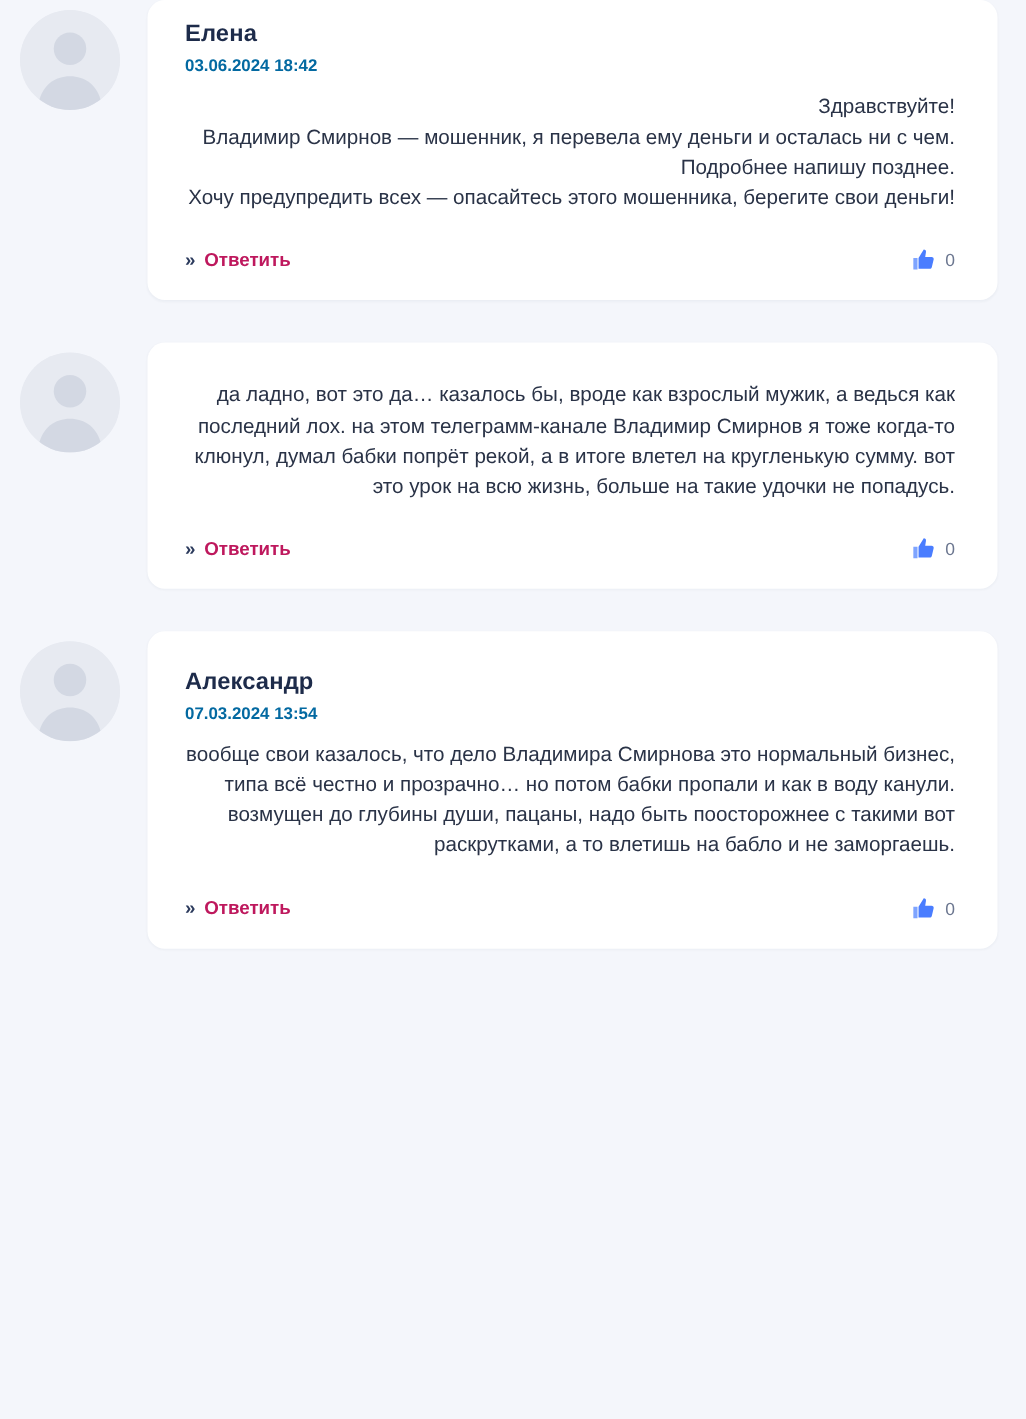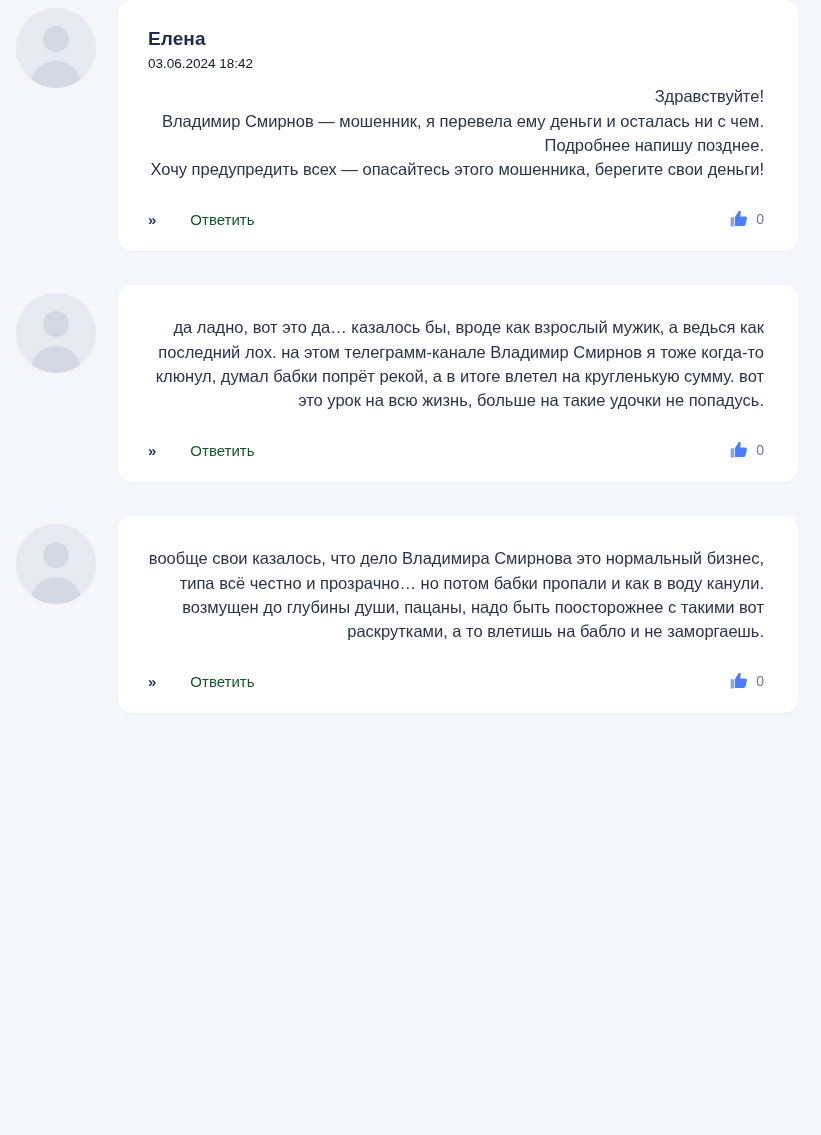--- a/index.html
+++ b/index.html
@@ -57,23 +57,24 @@
     font-size: 19px;
     font-weight: bold;
     color: #1d2b4a;
     letter-spacing: 0.1px;
     margin: 0 0 4px 0;
     line-height: 1.2;
   }
 
   .date {
     font-size: 13.5px;
-    color: #0f172a;
+    color: #0369a1;
     margin: 0 0 12px 0;
     line-height: 1.3;
+    font-weight: bold;
   }
 
   .body-text {
     font-size: 16.5px;
     line-height: 1.47;
     color: #2a3347;
     margin: 0;
     white-space: pre-line;
     flex: 1 1 auto;
     text-align: right;
@@ -98,43 +99,42 @@
   }
   .reply-btn .chev {
     color: #2b3a5c;
     font-size: 15px;
     line-height: 1;
     letter-spacing: -2px;
     font-weight: bold;
   }
   .reply-label {
     font-size: 15px;
-    color: #14532d;
-    font-weight: normal;
-    margin-left: 27px;
+    color: #be185d;
+    font-weight: bold;
   }
 
   .like-group {
     display: flex;
     align-items: center;
     gap: 7px;
   }
   .like-icon {
     width: 20px;
     height: 20px;
     display: inline-block;
     cursor: pointer;
   }
   .like-count {
     font-size: 14px;
     color: #6c7790;
   }
 
   
-  .comment:first-child .comment-card { padding-top: 28px; }
+  .comment:first-child .comment-card { padding-top: 17px; }
 </style>
 </head>
 <body>
 
 <div class="comments-list">
 
   <div class="comment">
     <div class="avatar">
       <svg width="80" height="80" viewBox="0 0 80 80" aria-hidden="true">
         <circle cx="40" cy="40" r="40" fill="#e7eaf1"></circle>
@@ -196,20 +196,22 @@
 
   <div class="comment">
     <div class="avatar">
       <svg width="80" height="80" viewBox="0 0 80 80" aria-hidden="true">
         <circle cx="40" cy="40" r="40" fill="#e7eaf1"></circle>
         <circle cx="40" cy="31" r="13" fill="#d3d8e3"></circle>
         <path d="M15 74c3-14 13-21 25-21s22 7 25 21a40 40 0 0 1-50 0z" fill="#d3d8e3"></path>
       </svg>
     </div>
     <div class="comment-card">
+      <div class="author">Александр</div>
+      <div class="date">07.03.2024 13:54</div>
       <div class="body-text">вообще свои казалось, что дело Владимира Смирнова это нормальный бизнес, типа всё честно и прозрачно… но потом бабки пропали и как в воду канули. возмущен до глубины души, пацаны, надо быть поосторожнее с такими вот раскрутками, а то влетишь на бабло и не заморгаешь.</div>
       <div class="card-footer">
         <button class="reply-btn">
           <span class="chev">»</span>
           <span class="reply-label">Ответить</span>
         </button>
         <div class="like-group">
           <span class="like-icon">
             <svg width="20" height="20" viewBox="0 0 24 24" aria-hidden="true">
               <path d="M2 10h4v11H2z" fill="#7ea4ff"></path>

